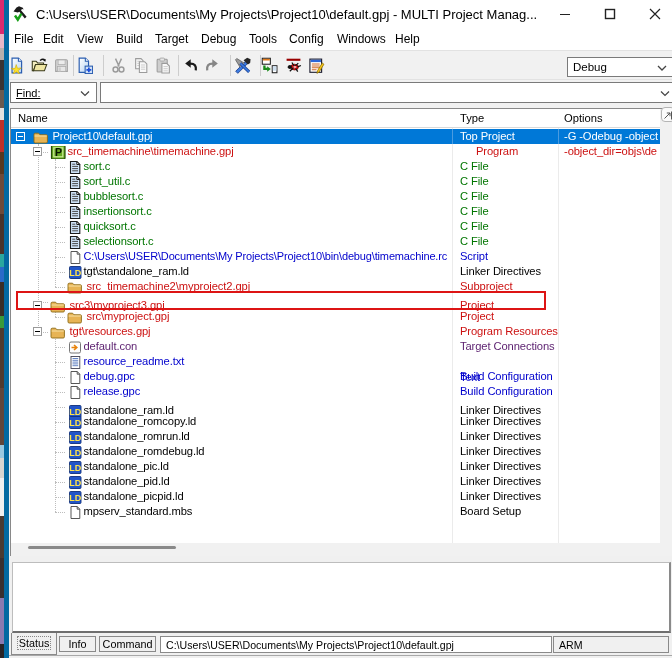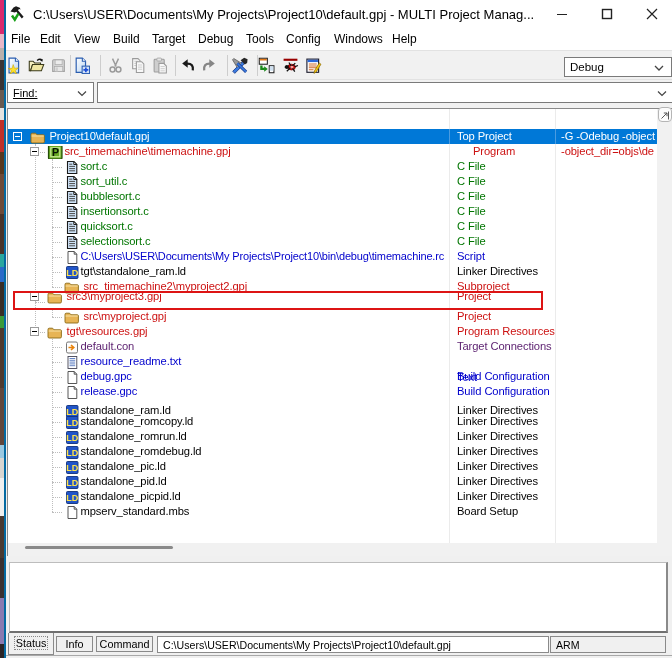--- a/index.html
+++ b/index.html
@@ -5,21 +5,21 @@
   html,body{margin:0;padding:0;background:#fff;}
   #screen{position:relative;width:672px;height:658px;overflow:hidden;
     font-family:"Liberation Sans","DejaVu Sans",sans-serif;background:#f0f0f0;}
   #screen *{box-sizing:border-box;}
   .abs{position:absolute;}
 
   
   #left-strip{left:0;top:0;width:4px;height:658px;}
 
   
-  #win{left:4px;top:0;width:668px;height:658px;background:#f0f0f0;border-left:2px solid #0369a1;}
+  #win{left:4px;top:0;width:668px;height:658px;background:#f0f0f0;border-left:5px solid #0369a1;}
 
   
   #titlebar{left:0;top:0;width:668px;height:28px;background:#ffffff;}
   #title-icon{left:3px;top:5px;width:18px;height:18px;}
   #title-text{left:27px;top:0;height:28px;line-height:29px;font-size:13px;color:#000;white-space:pre;}
   .capbtn{top:0;width:45px;height:28px;}
   #btn-min{left:533px;} #btn-max{left:578px;} #btn-close{left:623px;}
 
   
   #menubar{left:0;top:28px;width:668px;height:22px;background:#ffffff;}
@@ -278,20 +278,25 @@
               <path d="M1 2.5 L5 6.5 L9 2.5" stroke="#444" stroke-width="1.2" fill="none"></path>
             </svg>
         </span>
       </div>
     </div>
 
     <div class="abs" id="treepanel">
       <div id="tree-white">
         <div class="colline" style="left:441px"></div>
         <div class="colline" style="left:547px"></div>
+        <div id="tree-header">
+            <div class="hdr" style="left: 7px;">Name</div>
+            <div class="hdr" style="left: 449px;">Type</div>
+            <div class="hdr" style="left: 553px;">Options</div>
+          </div>
         <div id="rows">
             <div class="tline v" style="left: 26.5px; top: 15px; height: 187.5px;"></div>
             <div class="tline h" style="left: 26.5px; top: 22.5px; width: 10px;"></div>
             <div class="tline h" style="left: 26.5px; top: 172.5px; width: 10px;"></div>
             <div class="tline h" style="left: 26.5px; top: 202.5px; width: 10px;"></div>
             <div class="tline v" style="left: 43.5px; top: 30px; height: 127.5px;"></div>
             <div class="tline h" style="left: 43.5px; top: 37.5px; width: 10px;"></div>
             <div class="tline h" style="left: 43.5px; top: 52.5px; width: 10px;"></div>
             <div class="tline h" style="left: 43.5px; top: 67.5px; width: 10px;"></div>
             <div class="tline h" style="left: 43.5px; top: 82.5px; width: 10px;"></div>
@@ -395,21 +400,21 @@
               <div class="tname" style="left: 72.5px; color: rgb(0, 0, 0);">tgt\standalone_ram.ld</div>
               <div class="ttype" style="color: rgb(0, 0, 0);">Linker Directives</div>
             </div>
             <div class="trow" style="top: 150px;">
               <div class="ticon" style="left: 55.5px;"><svg width="16" height="13" viewBox="0 0 16 13">
                   <use href="#sym-folder"></use>
                 </svg></div>
               <div class="tname" style="left: 75.5px; color: rgb(204, 17, 17);">src_timemachine2\myproject2.gpj</div>
               <div class="ttype" style="color: rgb(204, 17, 17); text-align: right;">Subproject</div>
             </div>
-            <div class="trow" style="top: 160px;">
+            <div class="trow" style="top: 169px;">
               <div class="texp" style="left: 21.5px;">
                 <i></i>
               </div>
               <div class="ticon" style="left: 38.5px;"><svg width="16" height="13" viewBox="0 0 16 13">
                   <use href="#sym-folder"></use>
                 </svg></div>
               <div class="tname" style="left: 58.5px; color: rgb(204, 17, 17);">src3\myproject3.gpj</div>
               <div class="ttype" style="color: rgb(204, 17, 17);">Project</div>
             </div>
             <div id="redbox" style="left: 5px; top: 162px; width: 530px; height: 19px;"></div>

